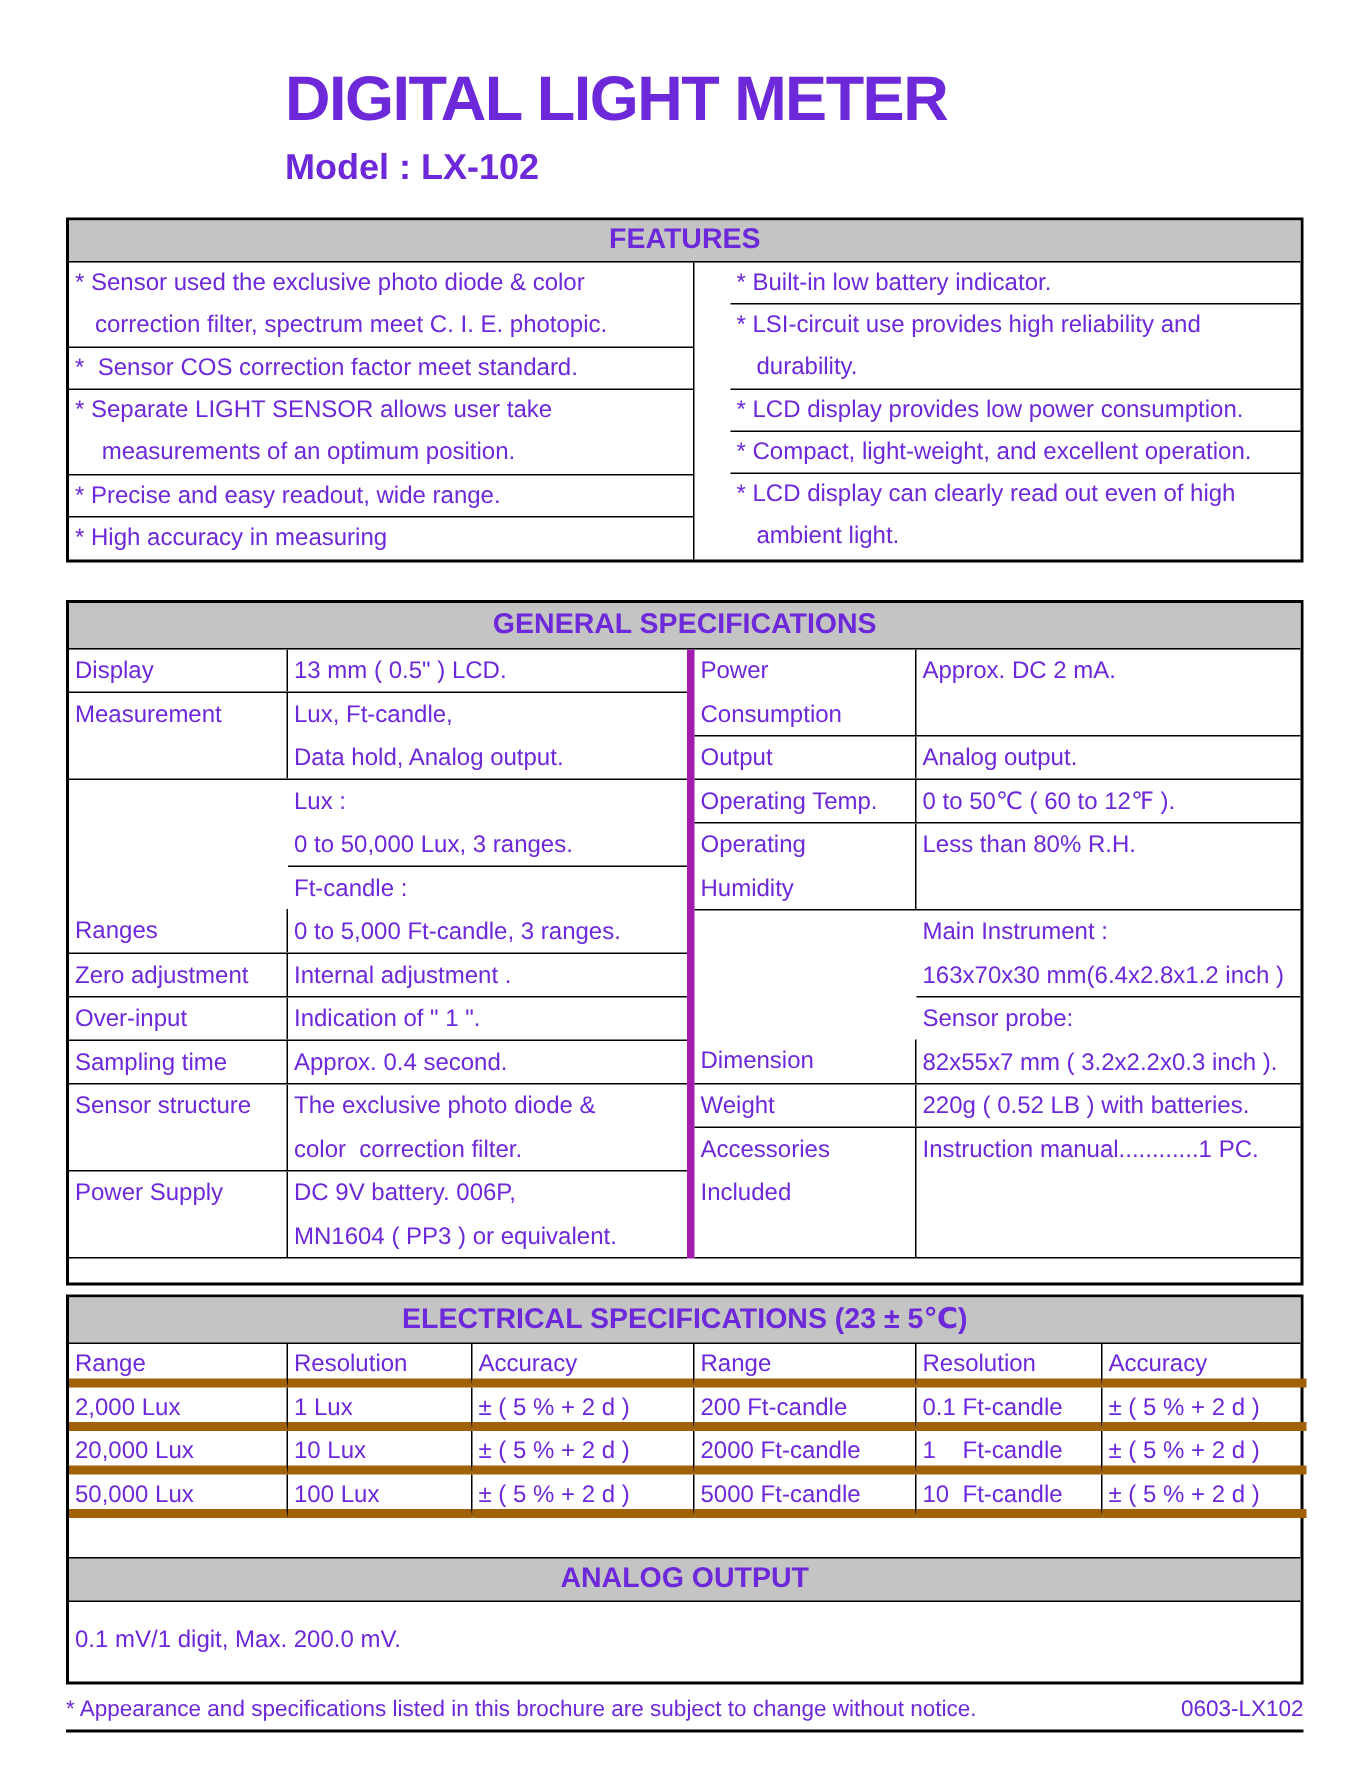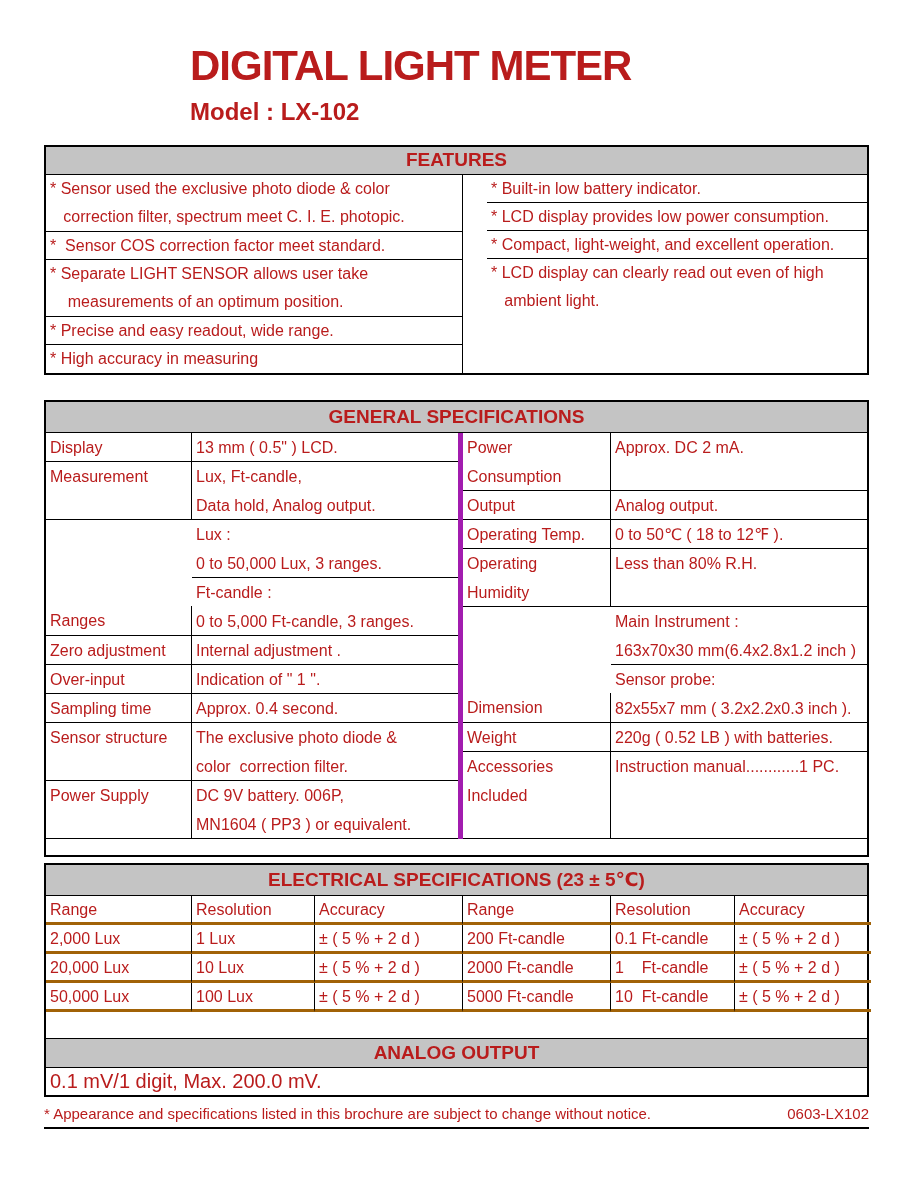--- a/index.html
+++ b/index.html
@@ -1,17 +1,17 @@
 <!DOCTYPE html>
 <html><head>
 <meta charset="utf-8">
 <style>
   html,body{margin:0;padding:0;background:#fff;}
   .page{position:relative;width:913px;height:1194px;background:#fff;overflow:hidden;
-        font-family:"Liberation Sans","DejaVu Sans",sans-serif;color:#b91c1c;}
+        font-family:"Liberation Sans","DejaVu Sans",sans-serif;color:#6d28d9;}
   .content{position:absolute;left:44px;top:0;width:825px;}
 
   .doc-title{margin:44px 0 0 146px;font-size:42px;font-weight:bold;letter-spacing:-1px;line-height:1.05;}
   .doc-model{margin:10px 0 0 146px;font-size:24px;font-weight:bold;}
 
   .tbl{border:2px solid #000;box-sizing:border-box;background:#fff;}
   .bar{background:#c4c4c4;border-bottom:1px solid #000;text-align:center;
        font-weight:bold;font-size:19px;height:27px;line-height:26px;overflow:hidden;}
   .bar-lg{height:30px;line-height:29px;}
 
@@ -44,25 +44,25 @@
   .g-stack{flex:1;display:flex;flex-direction:column;padding:0;}
   .g-sub{box-sizing:border-box;padding:0 4px;font-size:16px;line-height:29px;white-space:pre-wrap;overflow:hidden;}
   .g-sub.first{height:58px;border-bottom:1px solid #000;}
   .g-sub.second{height:57px;}
   .g-empty{height:16px;}
 
   
   .elec-tbl{margin-top:6px;}
   .e-grid{display:grid;grid-template-columns:146px 123px 148px 148px 124px 136px;}
   .e-cell{box-sizing:border-box;height:29px;line-height:28px;padding:0 4px;font-size:16px;
-          border-right:1px solid #000;border-bottom:3px solid #a16207;white-space:pre-wrap;overflow:hidden;}
+          border-right:1px solid #000;border-bottom:6px solid #a16207;white-space:pre-wrap;overflow:hidden;}
   .e-cell.c6{border-right:none;}
   .e-empty{height:26px;}
   .a-bar{border-top:1px solid #000;height:28px;line-height:27px;}
-  .a-row{height:27px;line-height:26px;padding:0 4px;font-size:20px;white-space:pre-wrap;overflow:hidden;}
+  .a-row{height:27px;line-height:26px;padding:13px 4px;font-size:16px;white-space:pre-wrap;overflow:hidden;}
 
   
   .footer{display:flex;justify-content:space-between;align-items:flex-end;
           margin-top:8px;font-size:15px;line-height:18px;}
   .rule{height:2px;background:#000;margin-top:4px;}
 </style>
 </head>
 <body>
 
 <div class="page">
@@ -78,20 +78,22 @@
           <div class="f-row h2">* Sensor used the exclusive photo diode &amp; color
    correction filter, spectrum meet C. I. E. photopic.</div>
           <div class="f-row h1">*  Sensor COS correction factor meet standard.</div>
           <div class="f-row h2">* Separate LIGHT SENSOR allows user take
     measurements of an optimum position.</div>
           <div class="f-row h1">* Precise and easy readout, wide range.</div>
           <div class="f-row h1 last">* High accuracy in measuring</div>
         </div>
         <div class="f-col f-right">
           <div class="f-row h1">* Built-in low battery indicator.</div>
+          <div class="f-row h2">* LSI-circuit use provides high reliability and
+   durability.</div>
           <div class="f-row h1">* LCD display provides low power consumption.</div>
           <div class="f-row h1">* Compact, light-weight, and excellent operation.</div>
           <div class="f-row h2 last">* LCD display can clearly read out even of high
    ambient light.</div>
         </div>
       </div>
     </section>
 
     <section class="tbl general-tbl">
       <div class="bar bar-lg">GENERAL SPECIFICATIONS</div>
@@ -145,21 +147,21 @@
             <div class="g-label">Power
 Consumption</div>
             <div class="g-value">Approx. DC 2 mA.</div>
           </div>
           <div class="g-row gh1">
             <div class="g-label">Output</div>
             <div class="g-value">Analog output.</div>
           </div>
           <div class="g-row gh1">
             <div class="g-label">Operating Temp.</div>
-            <div class="g-value">0 to 50℃ ( 18 to 12℉ ).</div>
+            <div class="g-value">0 to 50℃ ( 60 to 12℉ ).</div>
           </div>
           <div class="g-row gh2">
             <div class="g-label">Operating
 Humidity</div>
             <div class="g-value">Less than 80% R.H.</div>
           </div>
           <div class="g-row gh4">
             <div class="g-label">Dimension</div>
             <div class="g-stack">
               <div class="g-sub first">Main Instrument :

